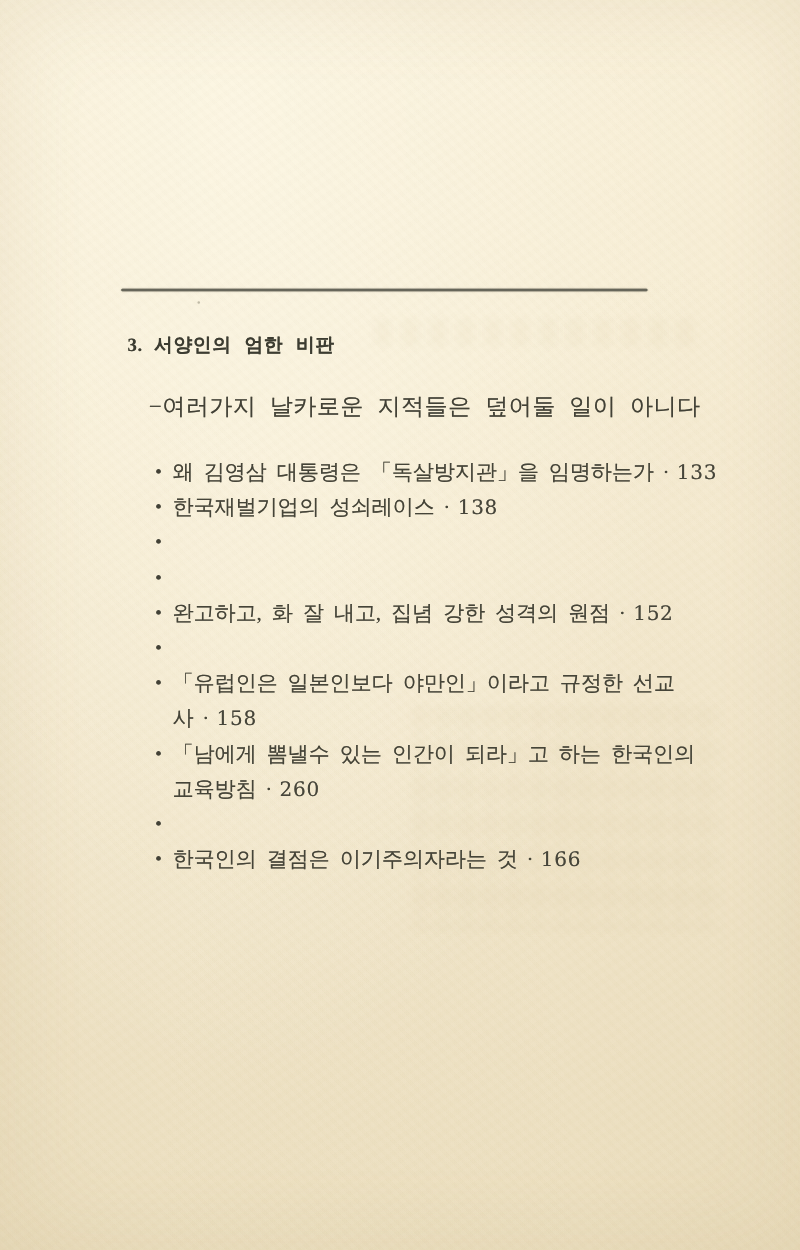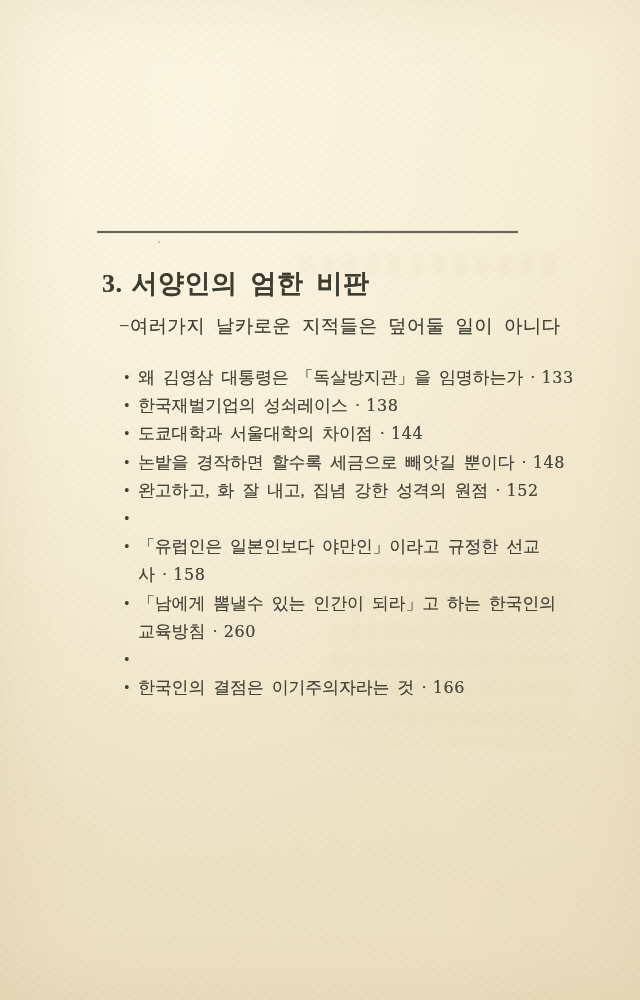--- a/index.html
+++ b/index.html
@@ -49,21 +49,21 @@
     top: 241px;
     width: 2px;
     height: 2px;
     border-radius: 50%;
     background: rgba(120,115,95,0.45);
   }
   .section-title {
     position: absolute;
     left: 102px;
     top: 252px;
-    font-size: 26px;
+    font-size: 15px;
     line-height: 30px;
     color: #3c3c31;
     letter-spacing: 0.5px;
     word-spacing: 6px;
     white-space: nowrap;
     text-shadow: 0 0 0.5px rgba(60,60,49,0.6);
     text-align: right;
   }
   .section-title .num {
     margin-right: 9px;
@@ -166,26 +166,24 @@
     <p class="entry"><span>왜 김영삼 대통령은 「독살방지관」을 임명하는가</span><span class="sep">·</span><span class="pg">133</span></p>
   </li>
 
   <li>
     <span class="bullet">•</span>
     <p class="entry"><span>한국재벌기업의 성쇠레이스</span><span class="sep">·</span><span class="pg">138</span></p>
   </li>
 
   <li>
     <span class="bullet">•</span>
-    <p class="entry"><span>도쿄대학과 서울대학의 차이점</span><span class="sep">·</span><span class="pg">144</span></p>
-  </li>
-
-  <li>
-    <span class="bullet">•</span>
-    <p class="entry"><span>논밭을 경작하면 할수록 세금으로 빼앗길 뿐이다</span><span class="sep">·</span><span class="pg">148</span></p>
+  </li>
+
+  <li>
+    <span class="bullet">•</span>
   </li>
 
   <li>
     <span class="bullet">•</span>
     <p class="entry"><span>완고하고, 화 잘 내고, 집념 강한 성격의 원점</span><span class="sep">·</span><span class="pg">152</span></p>
   </li>
 
   <li>
     <span class="bullet">•</span>
   </li>

